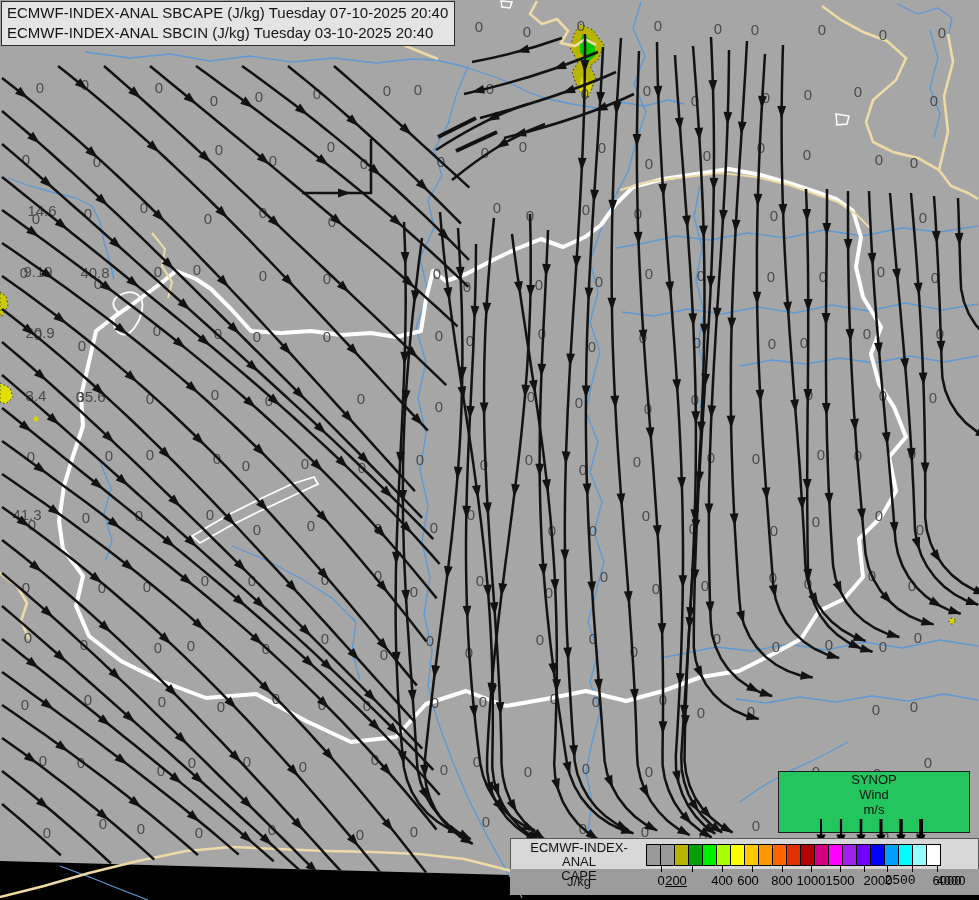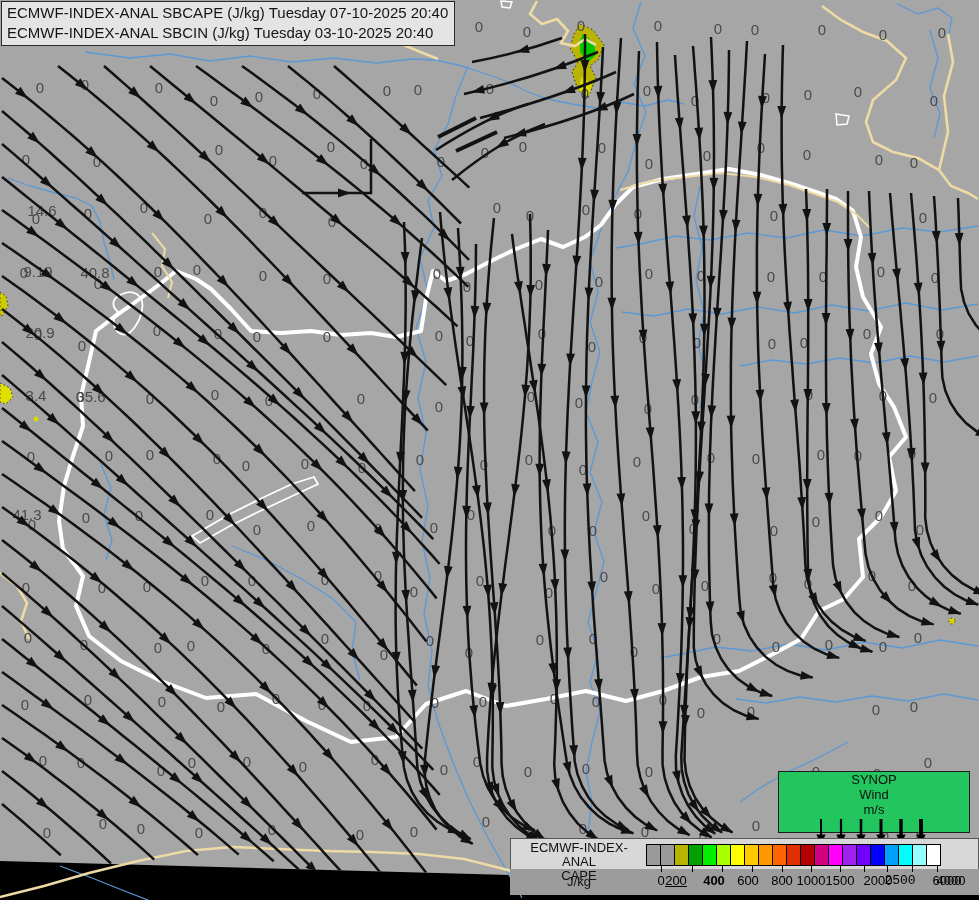--- a/index.html
+++ b/index.html
@@ -814,21 +814,21 @@
         <div class="swatch" style="background: rgb(0, 160, 255);"></div>
         <div class="swatch" style="background: rgb(0, 255, 255);"></div>
         <div class="swatch" style="background: rgb(150, 255, 255);"></div>
         <div class="swatch" style="background: rgb(255, 255, 255);"></div>
       </div>
   <div class="cape-tick" style="left: 151px;"></div>
       <div class="cape-tick-label" style="left: 151px;">0</div>
       <div class="cape-tick" style="left: 182px;"></div>
       <div class="cape-tick-label" style="left: 166px; text-decoration: underline;">200</div>
       <div class="cape-tick" style="left: 212px;"></div>
-      <div class="cape-tick-label" style="left: 204px; font-weight: bold;">400</div>
+      <div class="cape-tick-label" style="left: 212px;">400</div>
       <div class="cape-tick" style="left: 242px;"></div>
       <div class="cape-tick-label" style="left: 238px;">600</div>
       <div class="cape-tick" style="left: 272px;"></div>
       <div class="cape-tick-label" style="left: 272px;">800</div>
       <div class="cape-tick" style="left: 301px;"></div>
       <div class="cape-tick-label" style="left: 301px;">1000</div>
       <div class="cape-tick" style="left: 330px;"></div>
       <div class="cape-tick-label" style="left: 330px;">1500</div>
       <div class="cape-tick" style="left: 354px;"></div>
       <div class="cape-tick-label" style="left: 368px;">2000</div>

